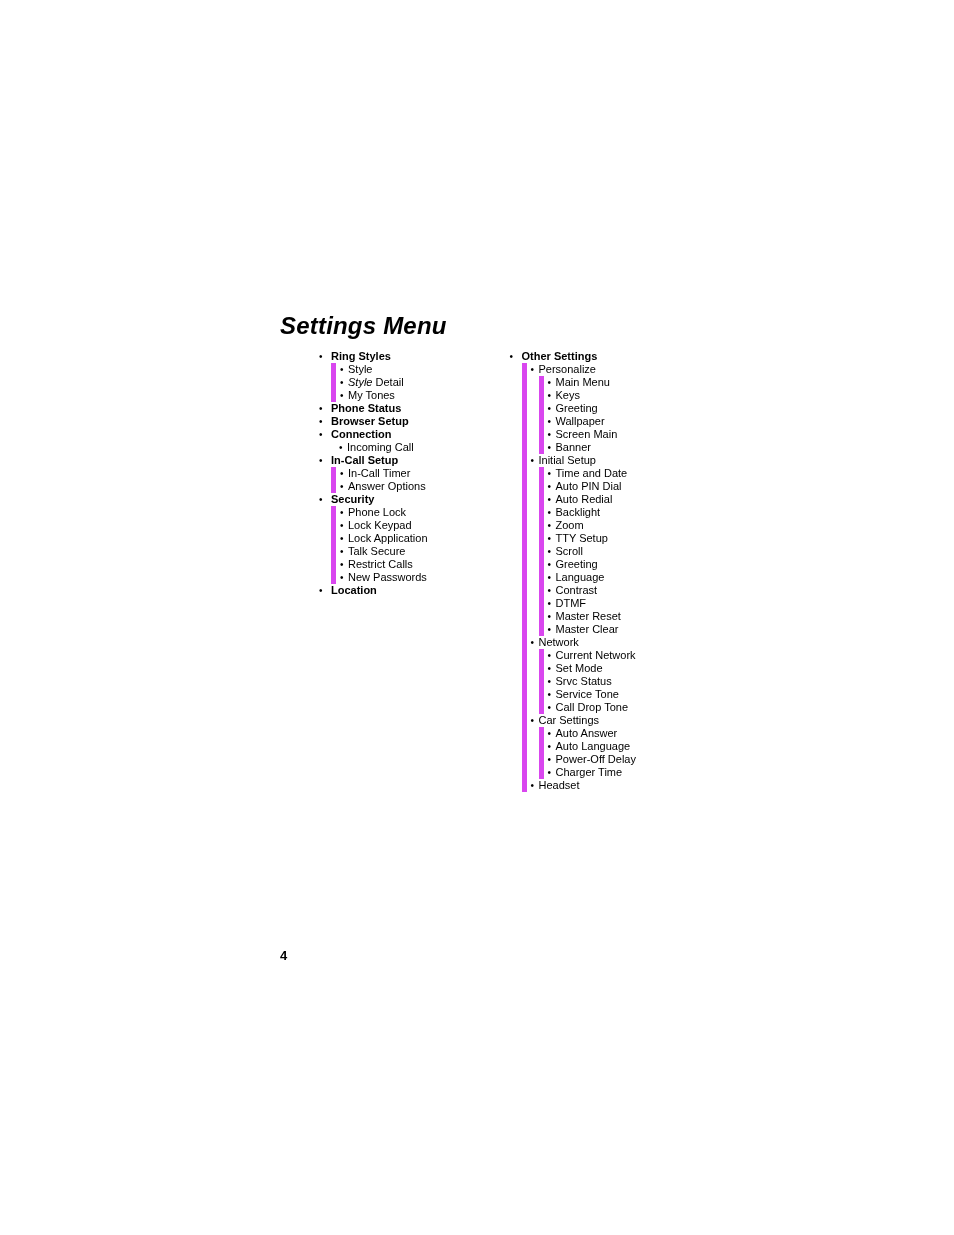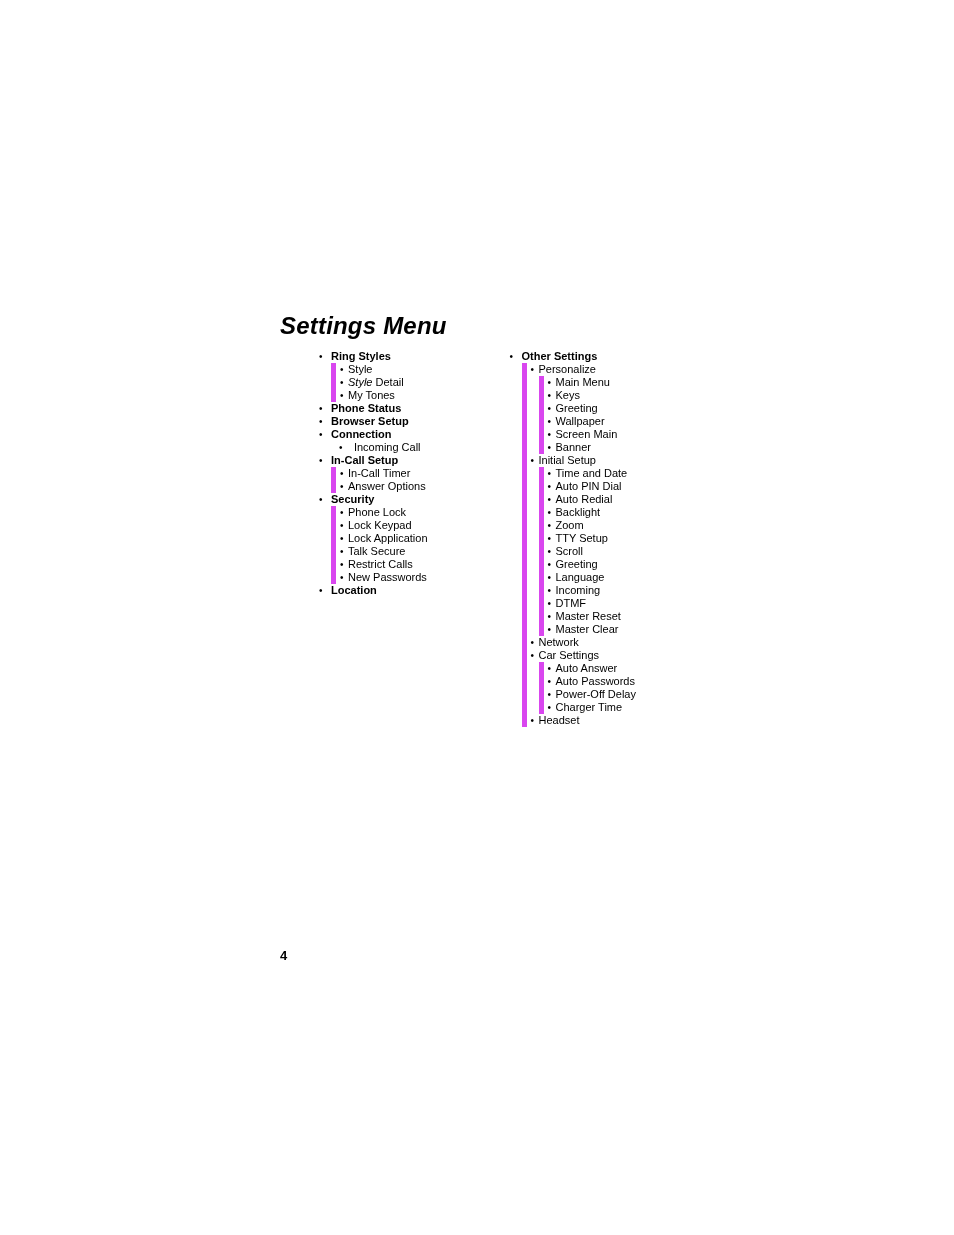--- a/index.html
+++ b/index.html
@@ -72,21 +72,20 @@
     font-size: 10px;
     line-height: 13px;
   }
   
   ul.sub.single {
     border-left: none;
     margin-left: 4px;
   }
   ul.sub.single > li {
     padding-left: 12px;
-    text-align: center;
   }
   ul.sub.single > li::before {
     left: 4px;
   }
   .bold { font-weight: bold; font-family: Arial, Helvetica, sans-serif; }
   .italic { font-style: italic; }
   .pagenum {
     position: absolute;
     left: 280px;
     top: 948px;
@@ -142,29 +141,35 @@
               <li><span>Initial Setup</span><ul class="sub">
                   <li><span>Time and Date</span></li>
                   <li><span>Auto PIN Dial</span></li>
                   <li><span>Auto Redial</span></li>
                   <li><span>Backlight</span></li>
                   <li><span>Zoom</span></li>
                   <li><span>TTY Setup</span></li>
                   <li><span>Scroll</span></li>
                   <li><span>Greeting</span></li>
                   <li><span>Language</span></li>
-                  <li><span>Incoming</span></li>
+                  <li><span>Contrast</span></li>
                   <li><span>DTMF</span></li>
                   <li><span>Master Reset</span></li>
                   <li><span>Master Clear</span></li>
                 </ul></li>
-              <li><span>Network</span></li>
+              <li><span>Network</span><ul class="sub">
+                  <li><span>Current Network</span></li>
+                  <li><span>Set Mode</span></li>
+                  <li><span>Srvc Status</span></li>
+                  <li><span>Service Tone</span></li>
+                  <li><span>Call Drop Tone</span></li>
+                </ul></li>
               <li><span>Car Settings</span><ul class="sub">
                   <li><span>Auto Answer</span></li>
-                  <li><span>Auto Passwords</span></li>
+                  <li><span>Auto Language</span></li>
                   <li><span>Power-Off Delay</span></li>
                   <li><span>Charger Time</span></li>
                 </ul></li>
               <li><span>Headset</span></li>
             </ul></li>
         </ul>
     </div>
   </div>
 
   <div class="pagenum">4</div>

